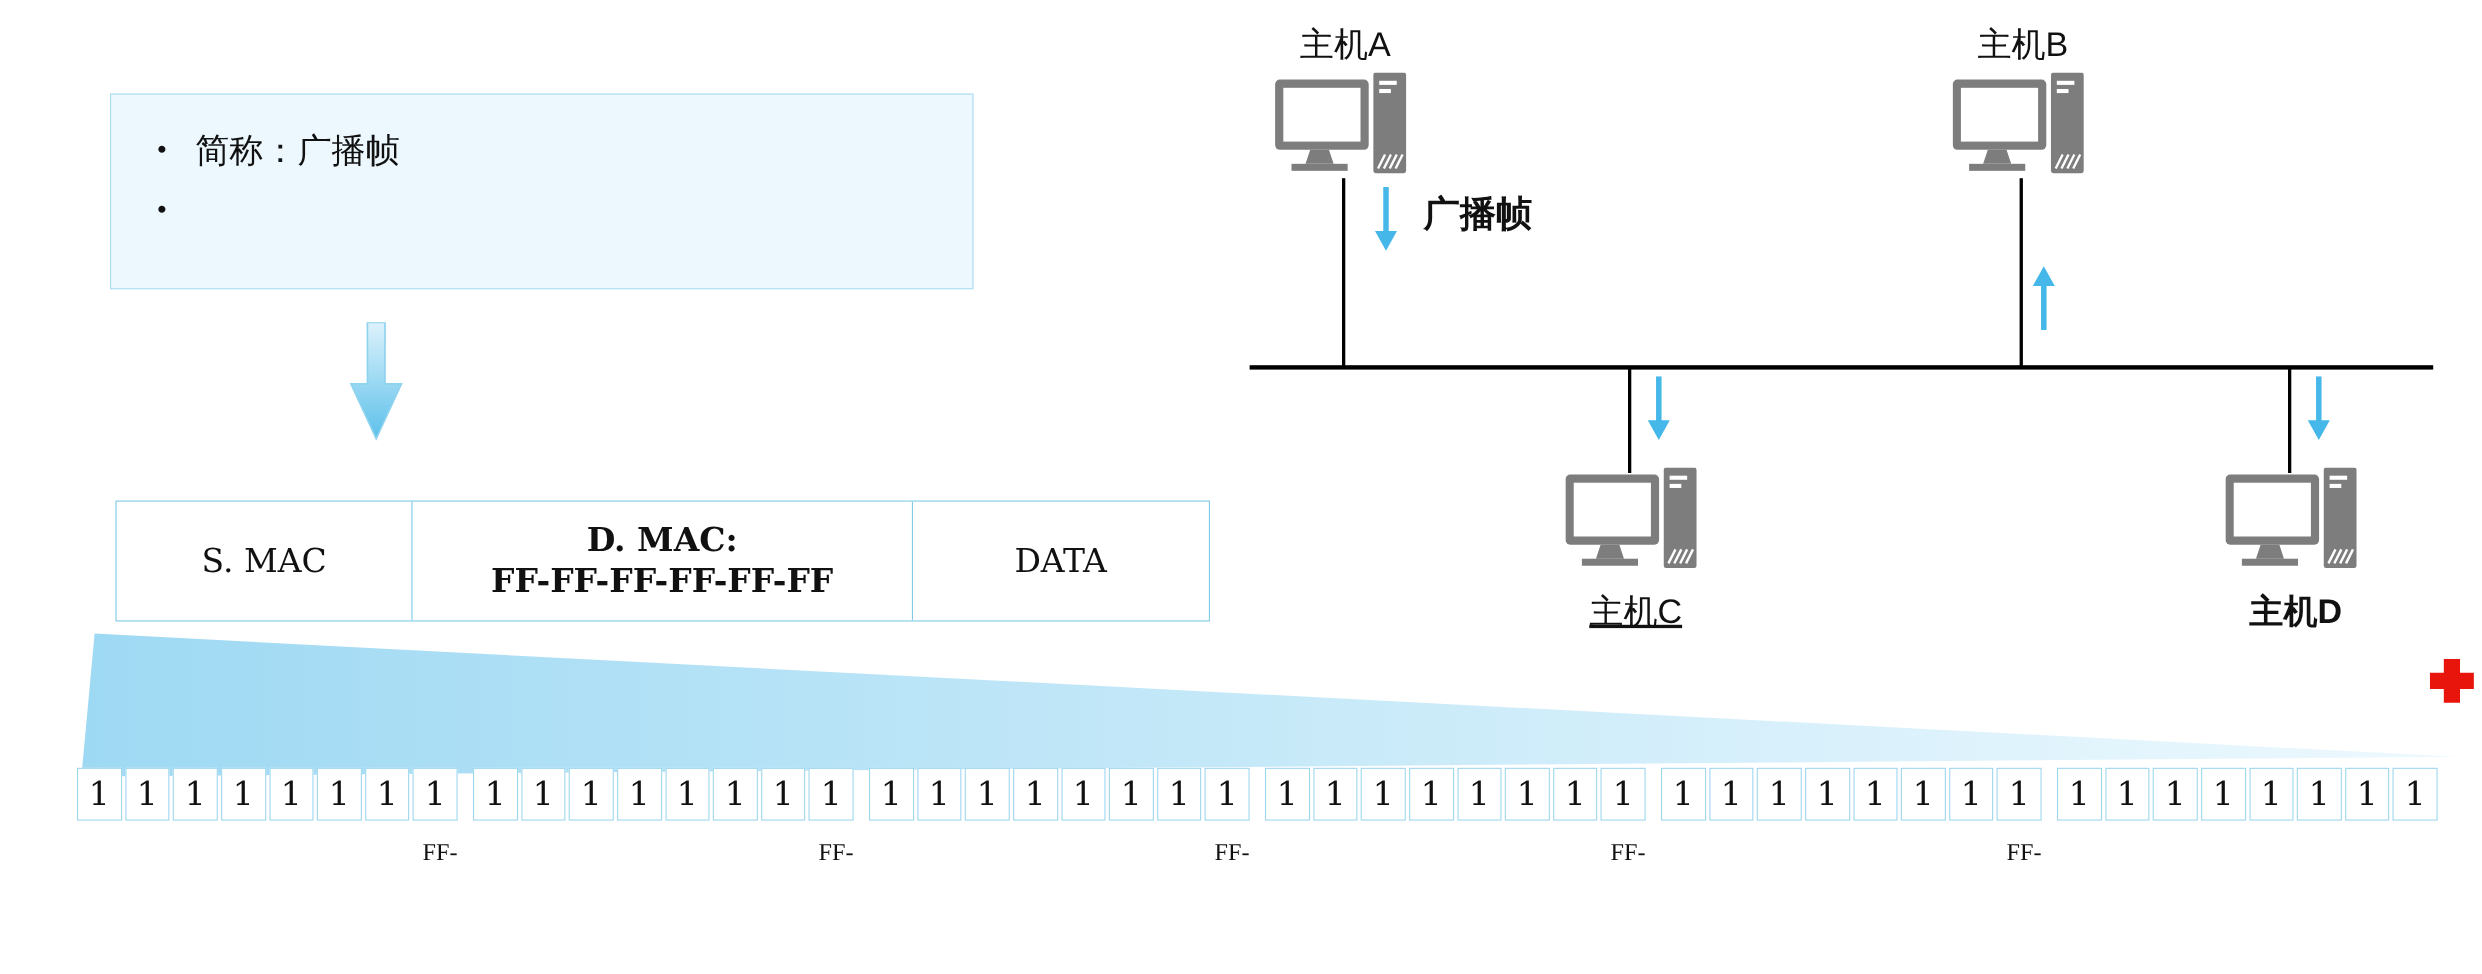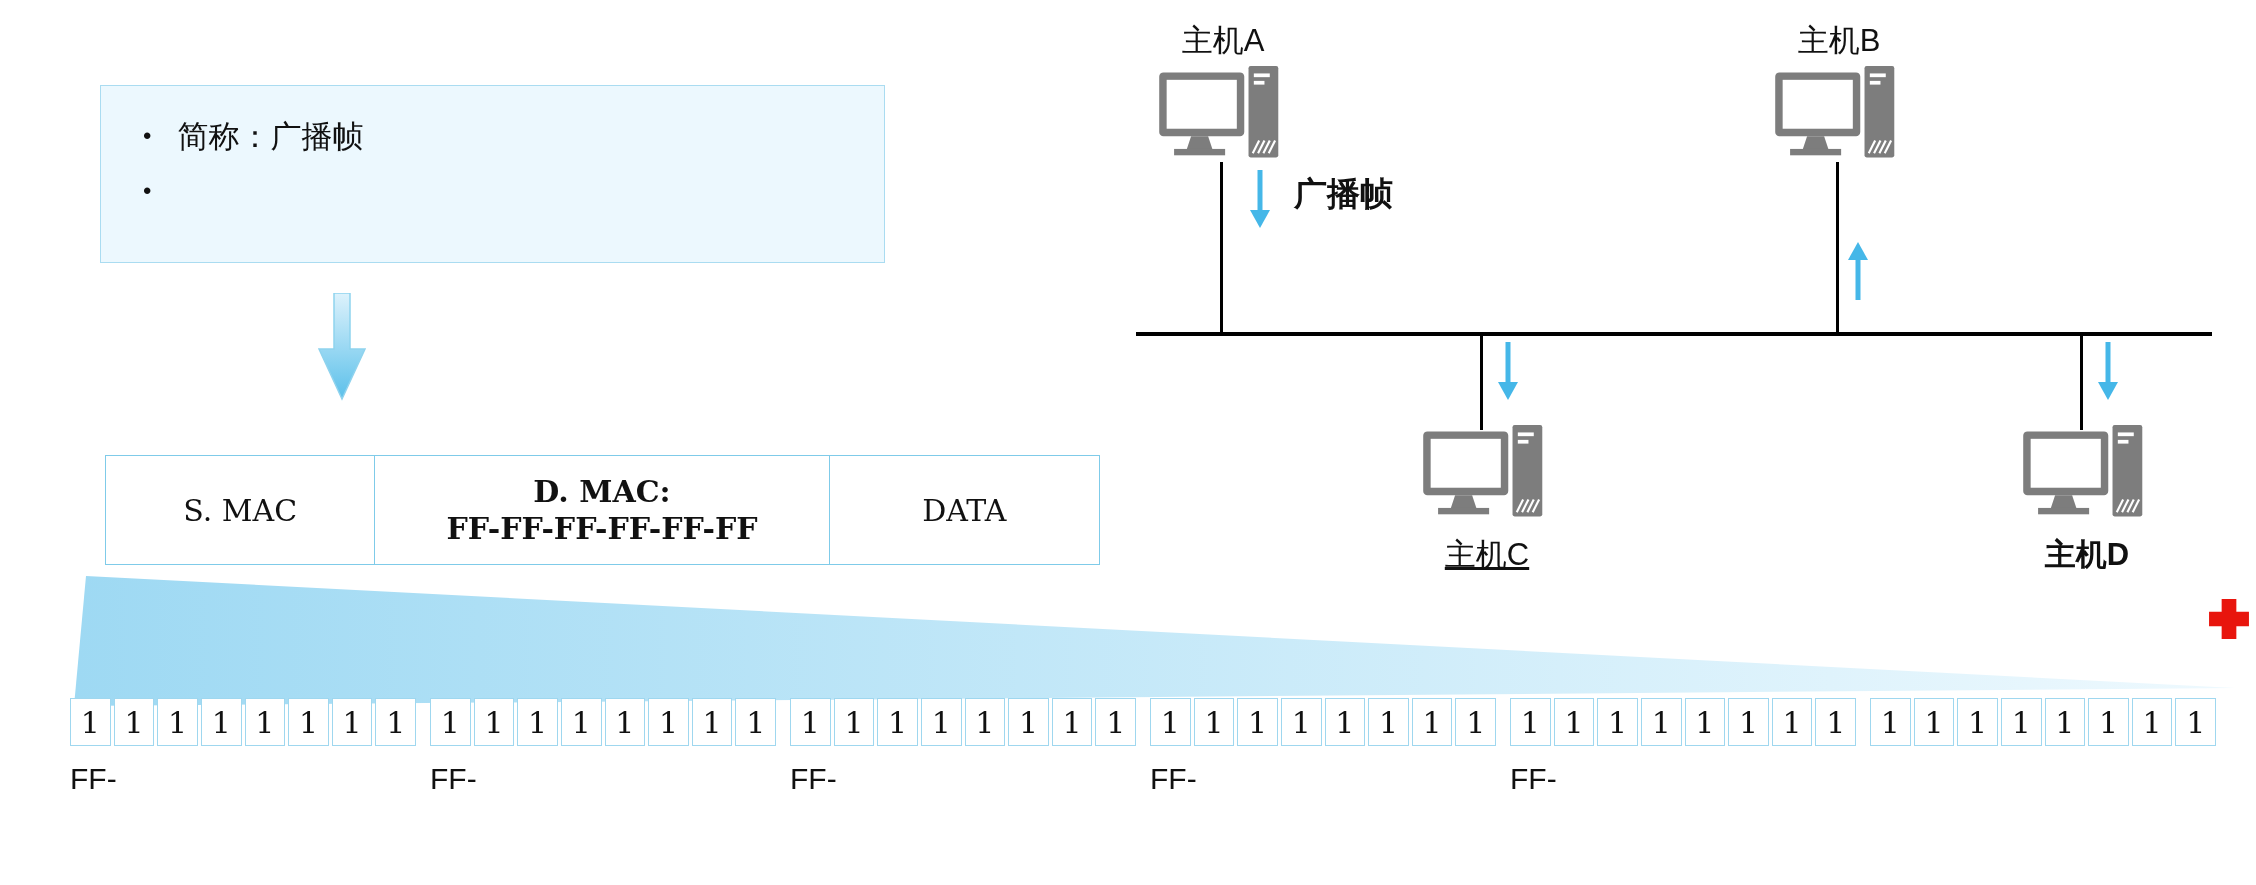--- a/index.html
+++ b/index.html
@@ -49,22 +49,22 @@
   .bit-row { left:70px; top:698px; width:2146px; display:flex; gap:14px; }
   .bit-group { flex:1; display:flex; flex-direction:column; }
   .bit-cells { display:flex; gap:3px; }
   .bit-cell {
     flex:1; height:48px;
     border:1px solid #9fd7ef; background:#fff;
     display:flex; align-items:center; justify-content:center;
     font-size:30px; font-family:"DejaVu Serif", serif;
   }
   .bit-group-label {
-    text-align:left; margin-top:16px;
-    font-size:30px; font-family:Liberation Sans, sans-serif;
+    text-align:right; margin-top:16px;
+    font-size:22px; font-family:Liberation Serif, serif;
   }
 
   
   .host { position:absolute; width:150px; display:flex; flex-direction:column; align-items:center; gap:4px; }
   .host-label { font-size:31px; }
   .line-v { position:absolute; width:3px; background:#000; }
   .line-h { position:absolute; height:4px; background:#000; }
   .broadcast-label { left:1294px; top:172px; font-size:33px; font-weight:bold;text-align:right; }
 
   .arrow-a { left:1248px; top:170px; }

